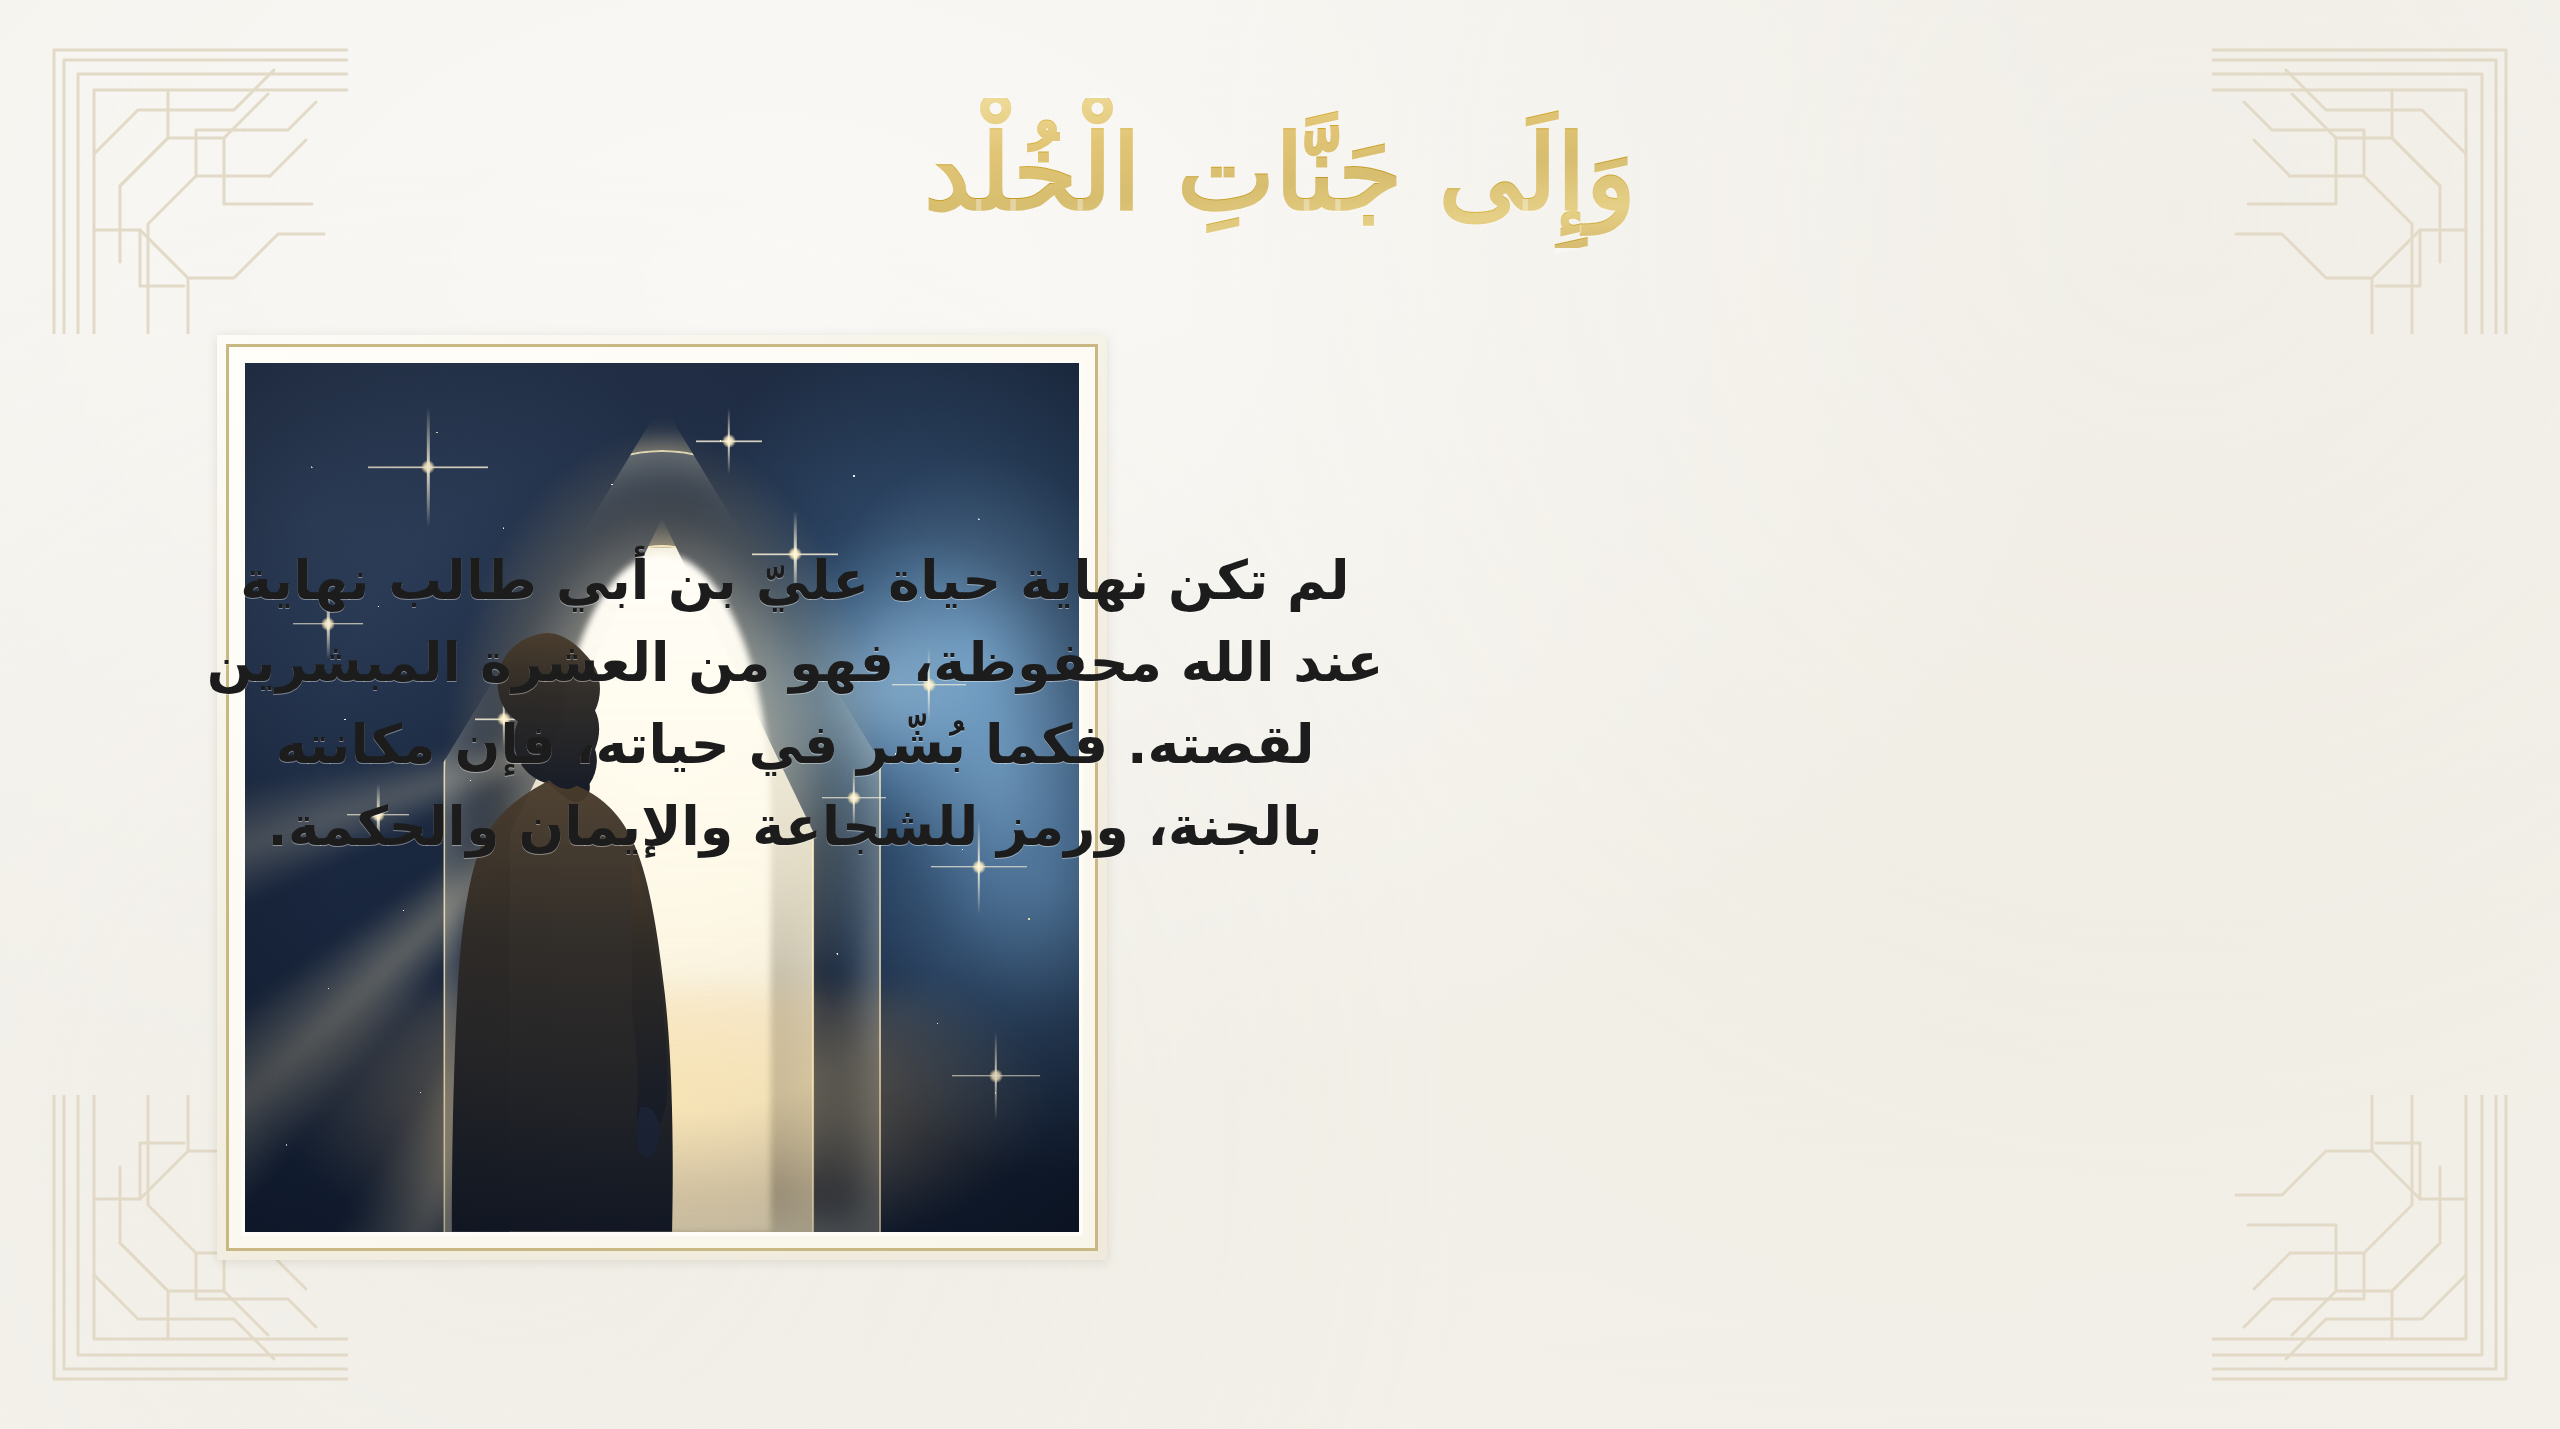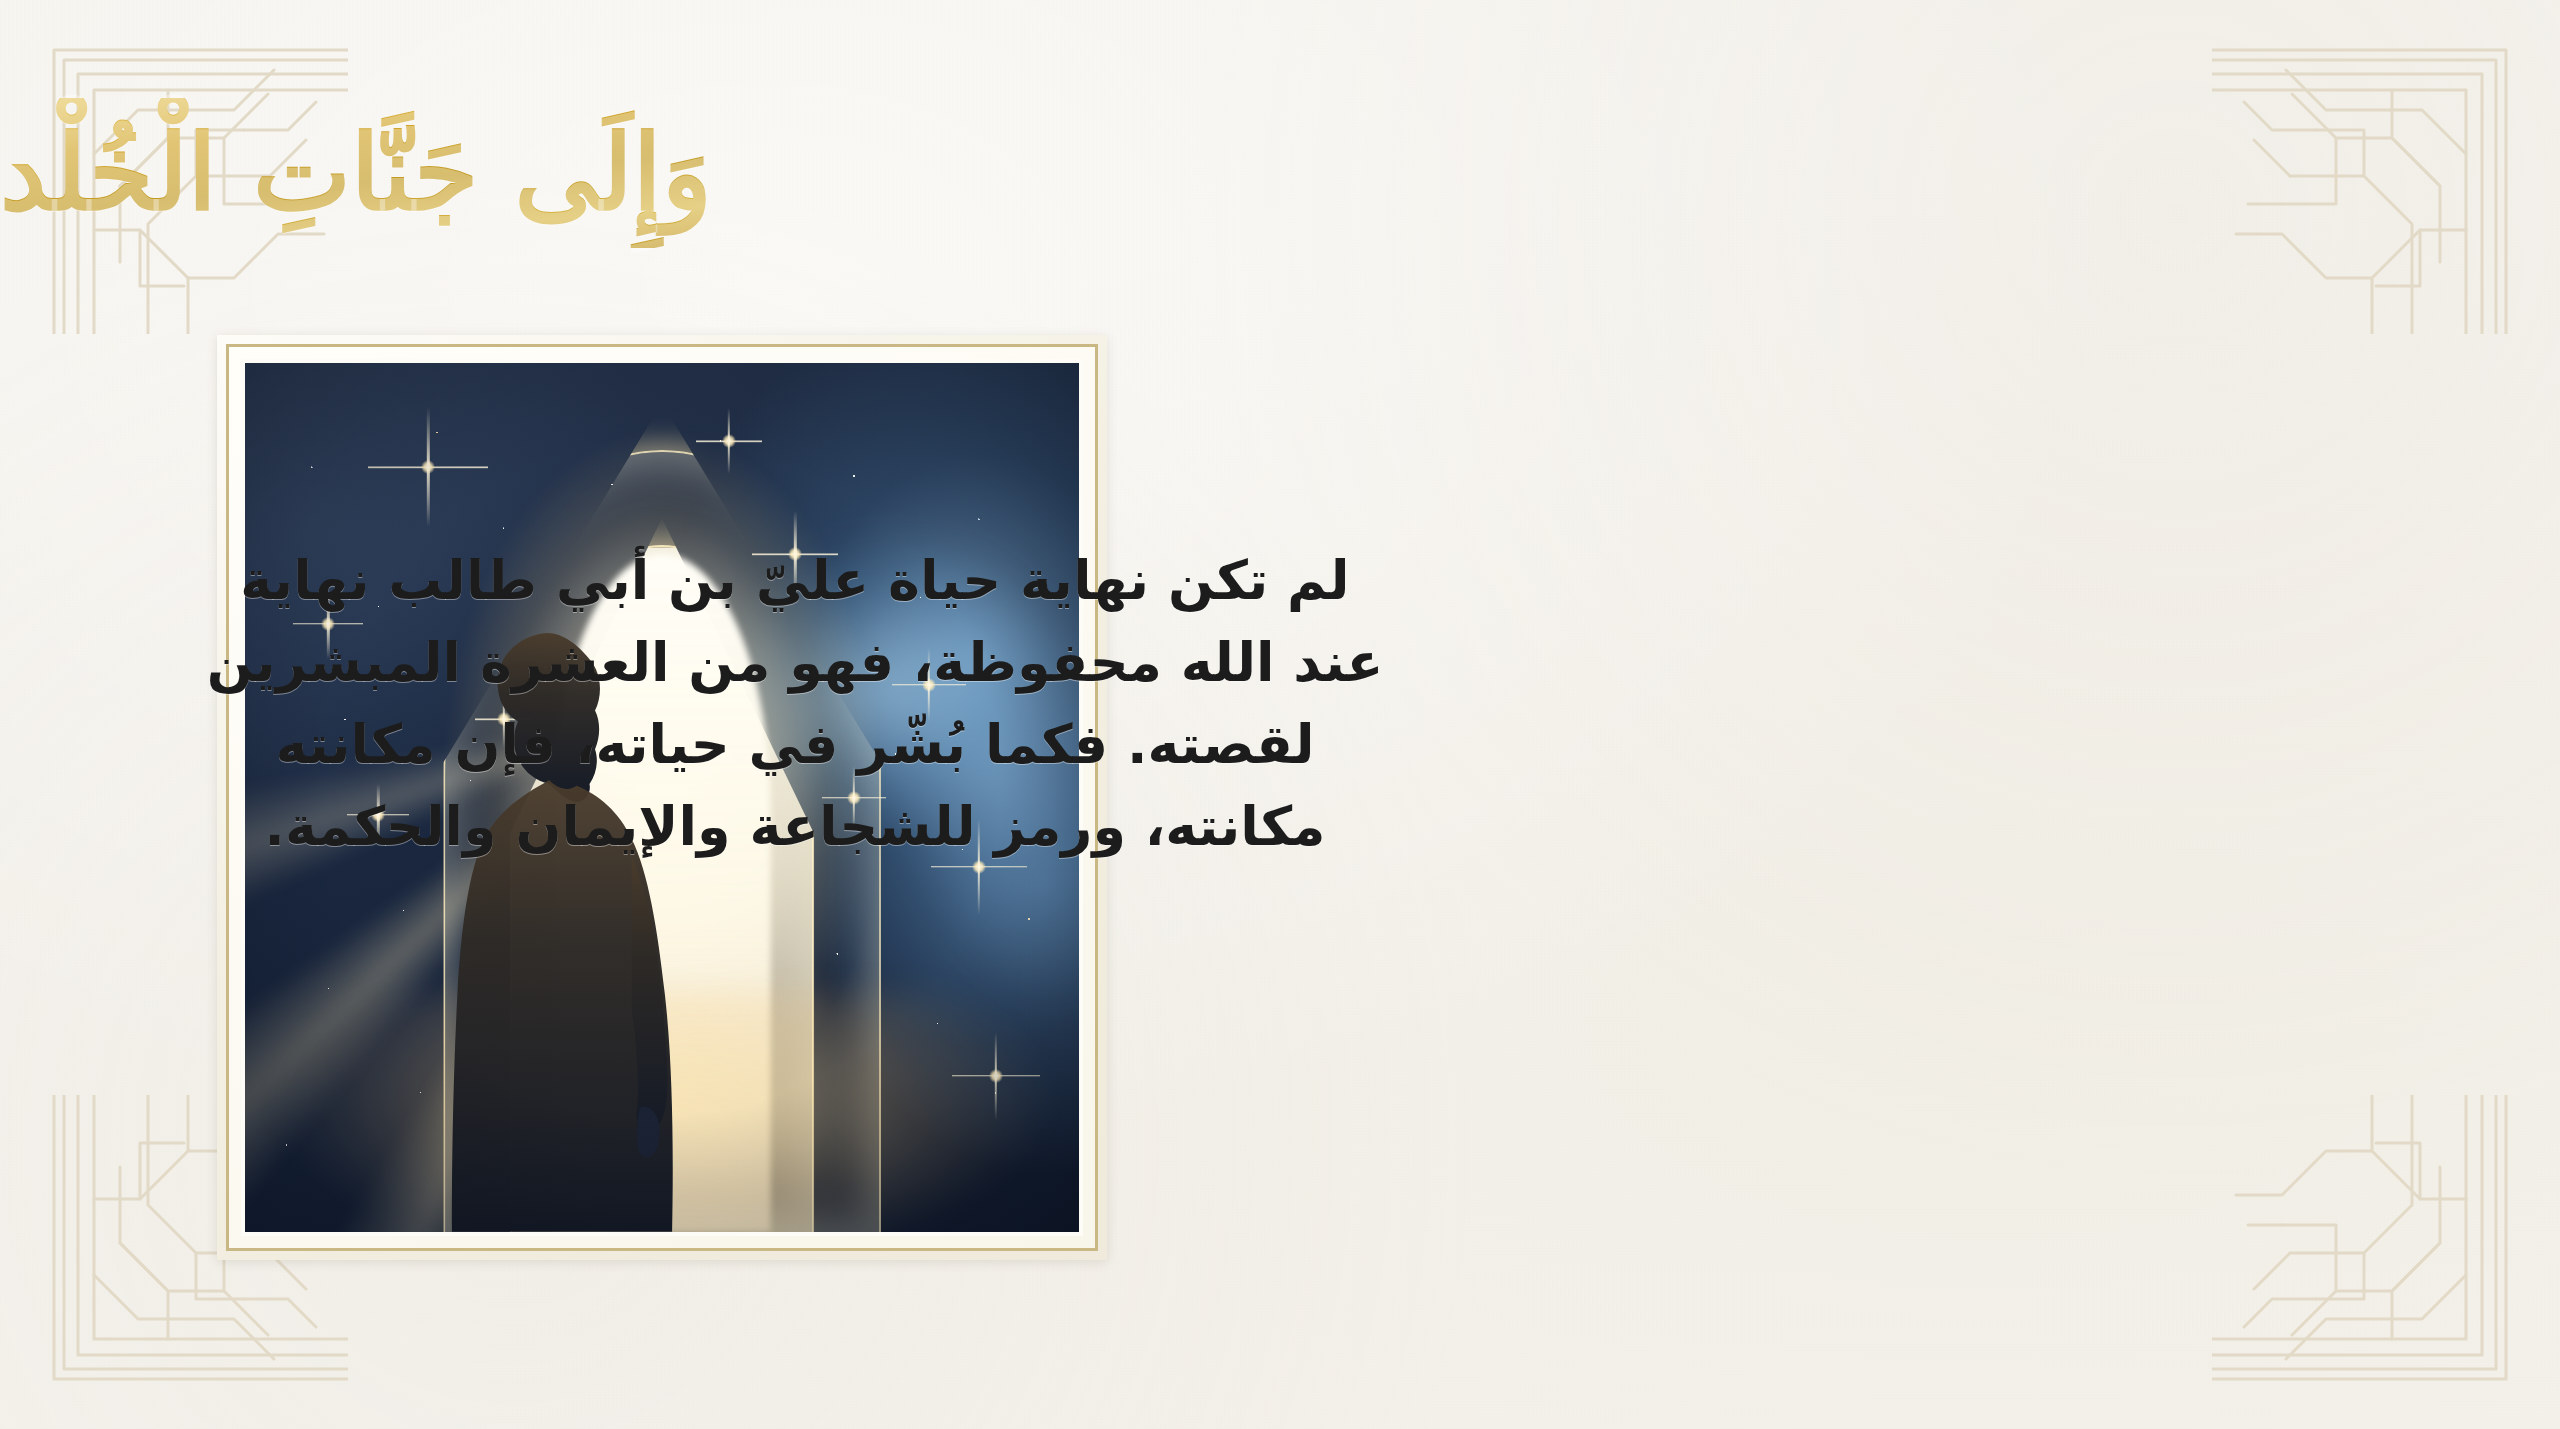--- a/index.html
+++ b/index.html
@@ -46,21 +46,21 @@
   .corner-tr { top: 34px;  right: 48px; transform: scaleX(-1); }
   .corner-bl { bottom: 34px; left: 48px;  transform: scaleY(-1); }
   .corner-br { bottom: 34px; right: 48px; transform: scale(-1,-1); }
 
   
   .title-wrap {
     position: absolute;
     top: 28px;
     left: 0;
     right: 0;
-    text-align: left;
+    text-align: center;
     pointer-events: none;
   }
   .title {
     display: inline-block;
     font-family: "DejaVu Serif", "Liberation Serif", serif;
     font-size: 104px;
     line-height: 1.45;
     font-weight: 700;
     letter-spacing: 1px;
     color: #c9a227;
@@ -500,16 +500,16 @@
           <div class="vignette"></div>
         </div>
       </div>
     </div>
   </div>
 
   <div class="body-text">
     <div>لم تكن نهاية حياة عليّ بن أبي طالب نهاية</div>
     <div>عند الله محفوظة، فهو من العشرة المبشرين</div>
     <div>لقصته. فكما بُشّر في حياته، فإن مكانته</div>
-    <div>مكانته، ورمز للشجاعة والإيمان والحكمة.</div>
+    <div>بالجنة، ورمز للشجاعة والإيمان والحكمة.</div>
   </div>
 
 </div>
 
 </body></html>

